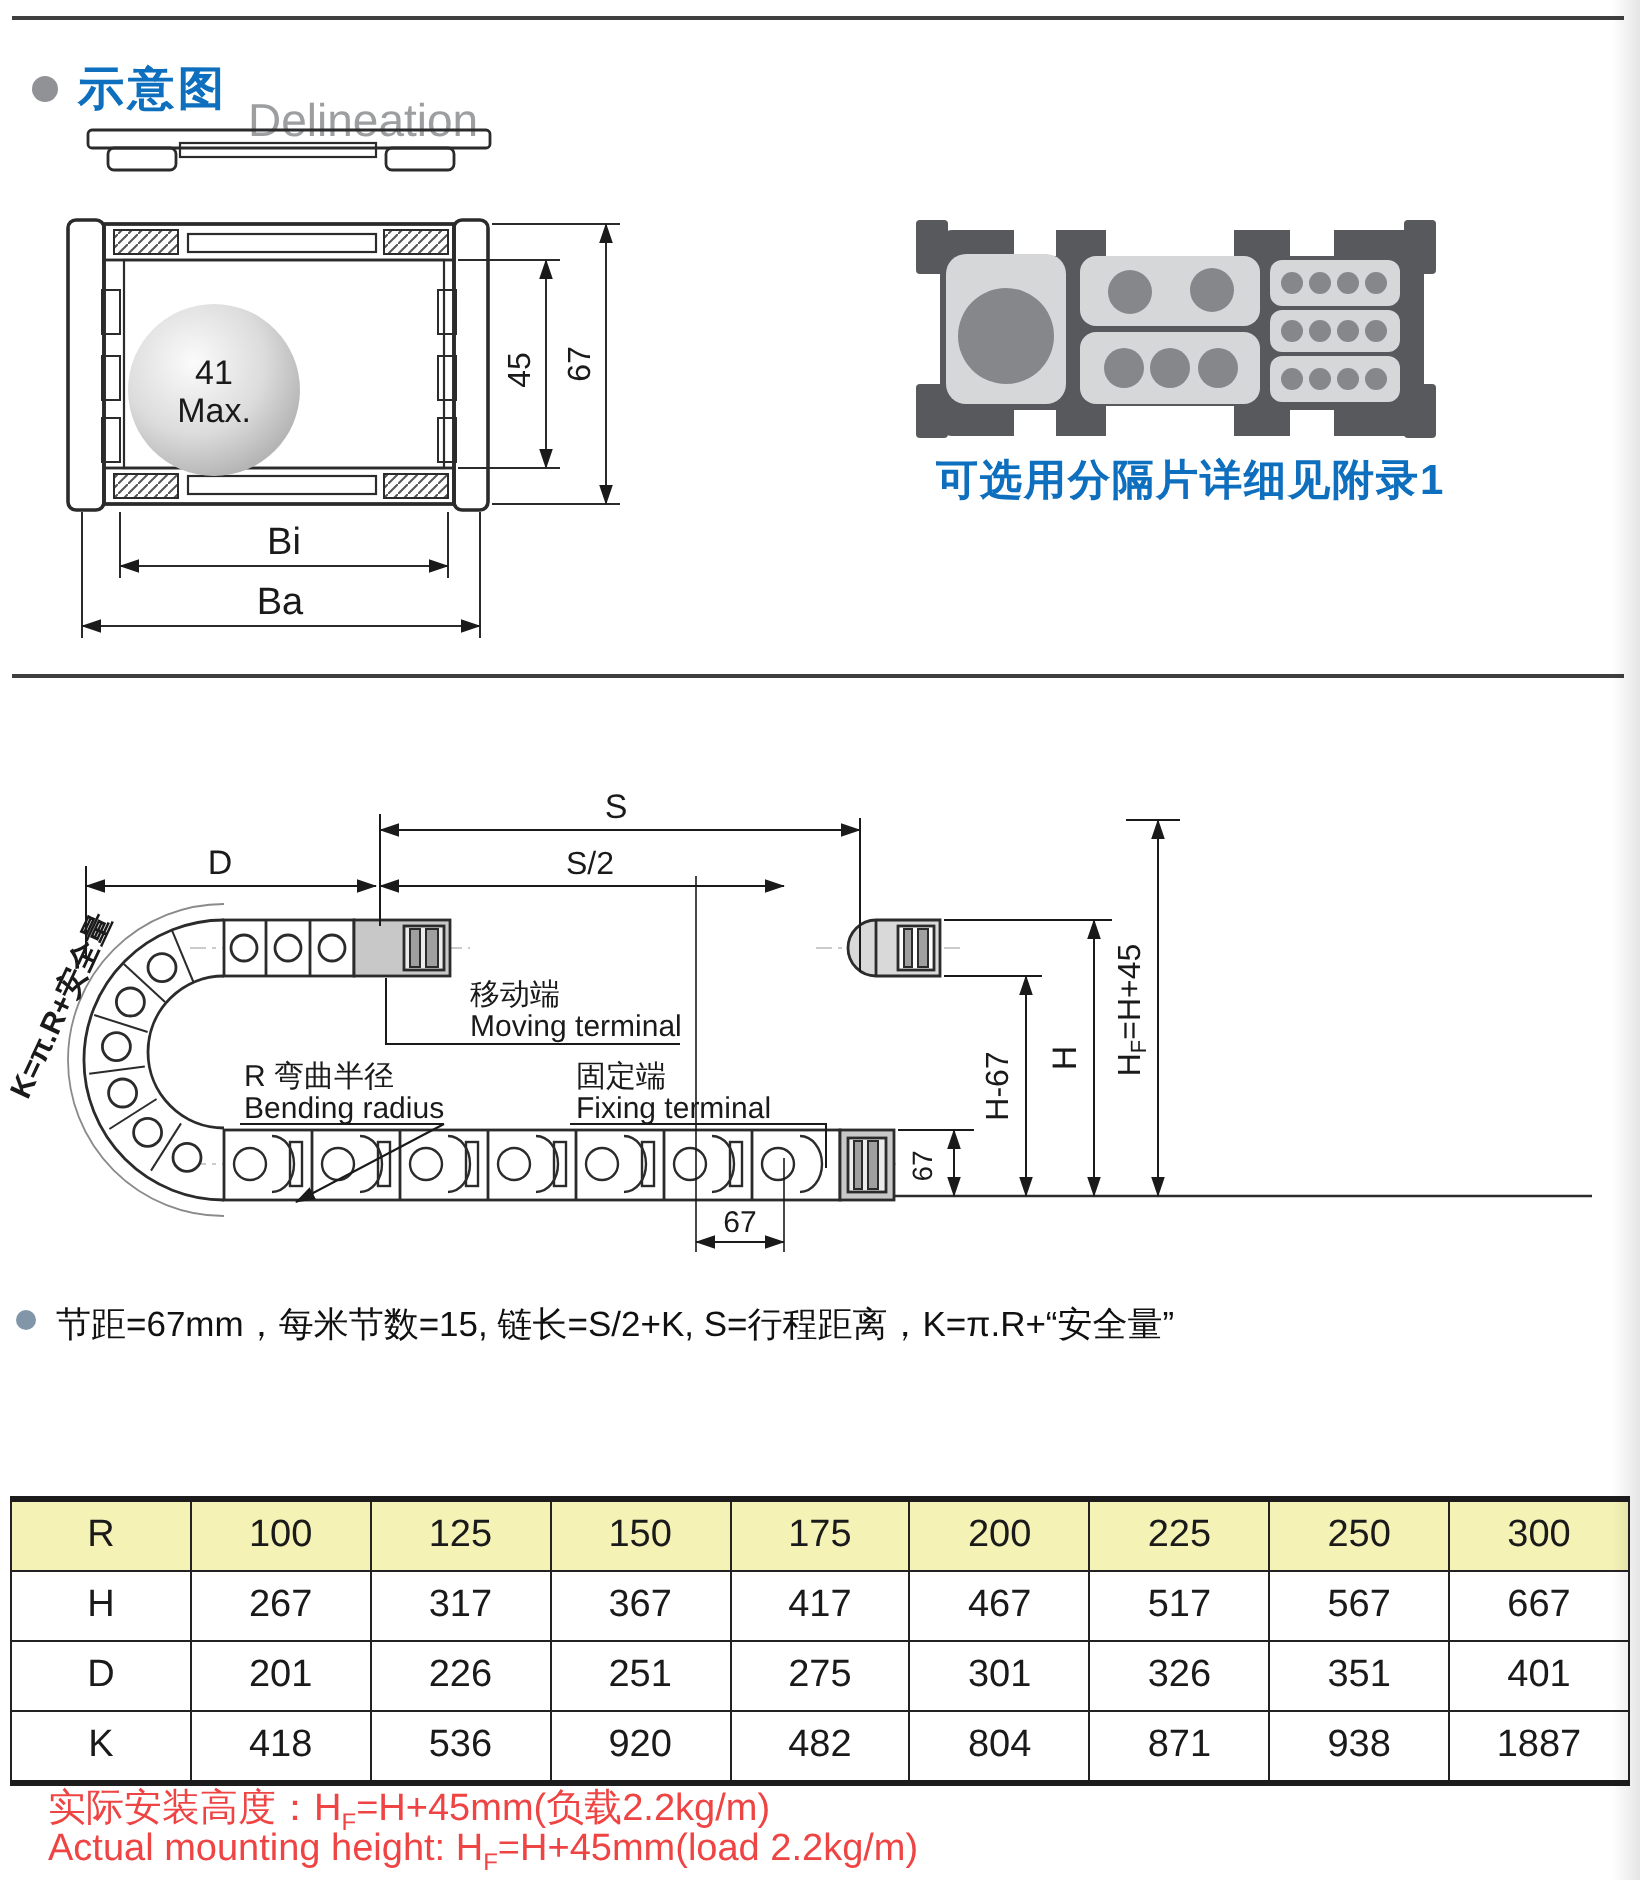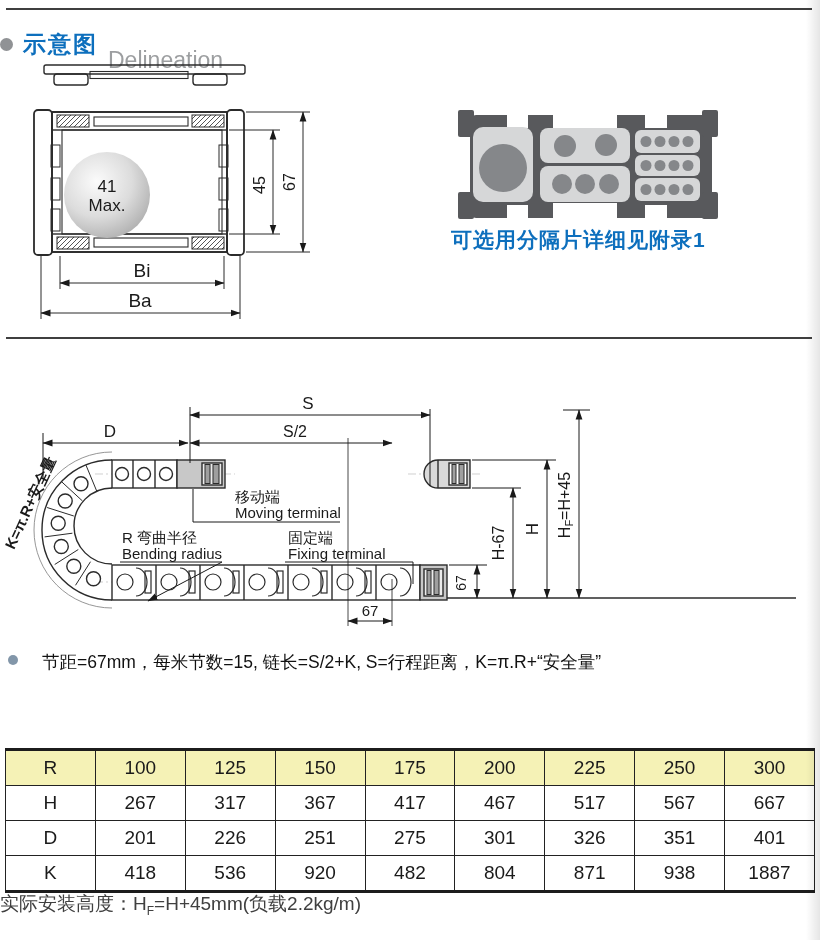--- a/index.html
+++ b/index.html
@@ -1,34 +1,34 @@
 <!DOCTYPE html>
 <html><head>
 <meta charset="utf-8">
 <style>
   html,body{margin:0;padding:0;background:#ffffff;}
   body{font-family:"Liberation Sans","DejaVu Sans",sans-serif;color:#1a1a1a;}
   .page{position:relative;width:820px;height:940px;background:#fff;overflow:hidden;}
   .edge-shade{position:absolute;top:0;right:0;width:14px;height:100%;
     background:linear-gradient(to right,rgba(0,0,0,0),rgba(0,0,0,0.10));}
   .rule{position:absolute;left:6px;width:806px;height:2px;background:#3f3f3f;}
-  .sec-head{position:absolute;left:0;display:flex;align-items:center;gap:10px;}
+  .sec-head{position:absolute;left:16px;display:flex;align-items:center;gap:10px;}
   .sec-bullet{width:13px;height:13px;border-radius:50%;background:#909295;flex:0 0 auto;}
   .sec-zh{font-size:23px;font-weight:bold;color:#0d6fbd;letter-spacing:2px;}
   .sec-en{font-size:23px;color:#9c9ea0;margin-top:32px;}
   svg text{font-family:"Liberation Sans","DejaVu Sans",sans-serif;fill:#1a1a1a;}
-  .divider-caption{position:absolute;left:451px;top:226px;font-size:21px;font-weight:bold;
+  .divider-caption{position:absolute;left:468px;top:226px;font-size:21px;font-weight:bold;
     color:#0d6fbd;letter-spacing:1px;}
-  .note{position:absolute;left:8px;display:flex;align-items:flex-start;gap:24px;font-size:17.5px;color:#111;}
+  .note{position:absolute;left:8px;display:flex;align-items:flex-start;gap:10px;font-size:17.5px;color:#111;}
   .note-bullet{width:10px;height:10px;border-radius:50%;background:#8296a9;margin-top:5px;flex:0 0 auto;}
   table.data{position:absolute;left:5px;top:748px;border-collapse:collapse;table-layout:fixed;
     width:810px;border-top:3px solid #1c1c1c;border-bottom:3px solid #1c1c1c;}
   table.data td{border:1.5px solid #222;height:34px;text-align:center;font-size:19px;padding:0;}
   table.data tr.hdr td{background:#f5f2b6;}
-  .footer-line{position:absolute;left:0;font-size:19px;color:#404040;}
+  .footer-line{position:absolute;left:24px;font-size:19px;color:#ef4444;}
   sub.f{font-size:12px;}
 </style>
 </head>
 <body>
 
 <div class="page">
 
   <div class="rule" style="top:8px"></div>
   <div class="sec-head" style="top:15px">
     <span class="sec-bullet"></span>
@@ -347,15 +347,18 @@
       <td>871</td>
       <td>938</td>
       <td>1887</td>
     </tr>
   </tbody>
     </table>
 
   <div class="footer-line" style="top:891px">
     <span>实际安装高度：H</span><sub class="f">F</sub><span>=H+45mm(负载2.2kg/m)</span>
   </div>
+  <div class="footer-line" style="top:914px">
+    <span>Actual mounting height: H</span><sub class="f">F</sub><span>=H+45mm(load 2.2kg/m)</span>
+  </div>
 
   <div class="edge-shade"></div>
 </div>
 
 </body></html>

